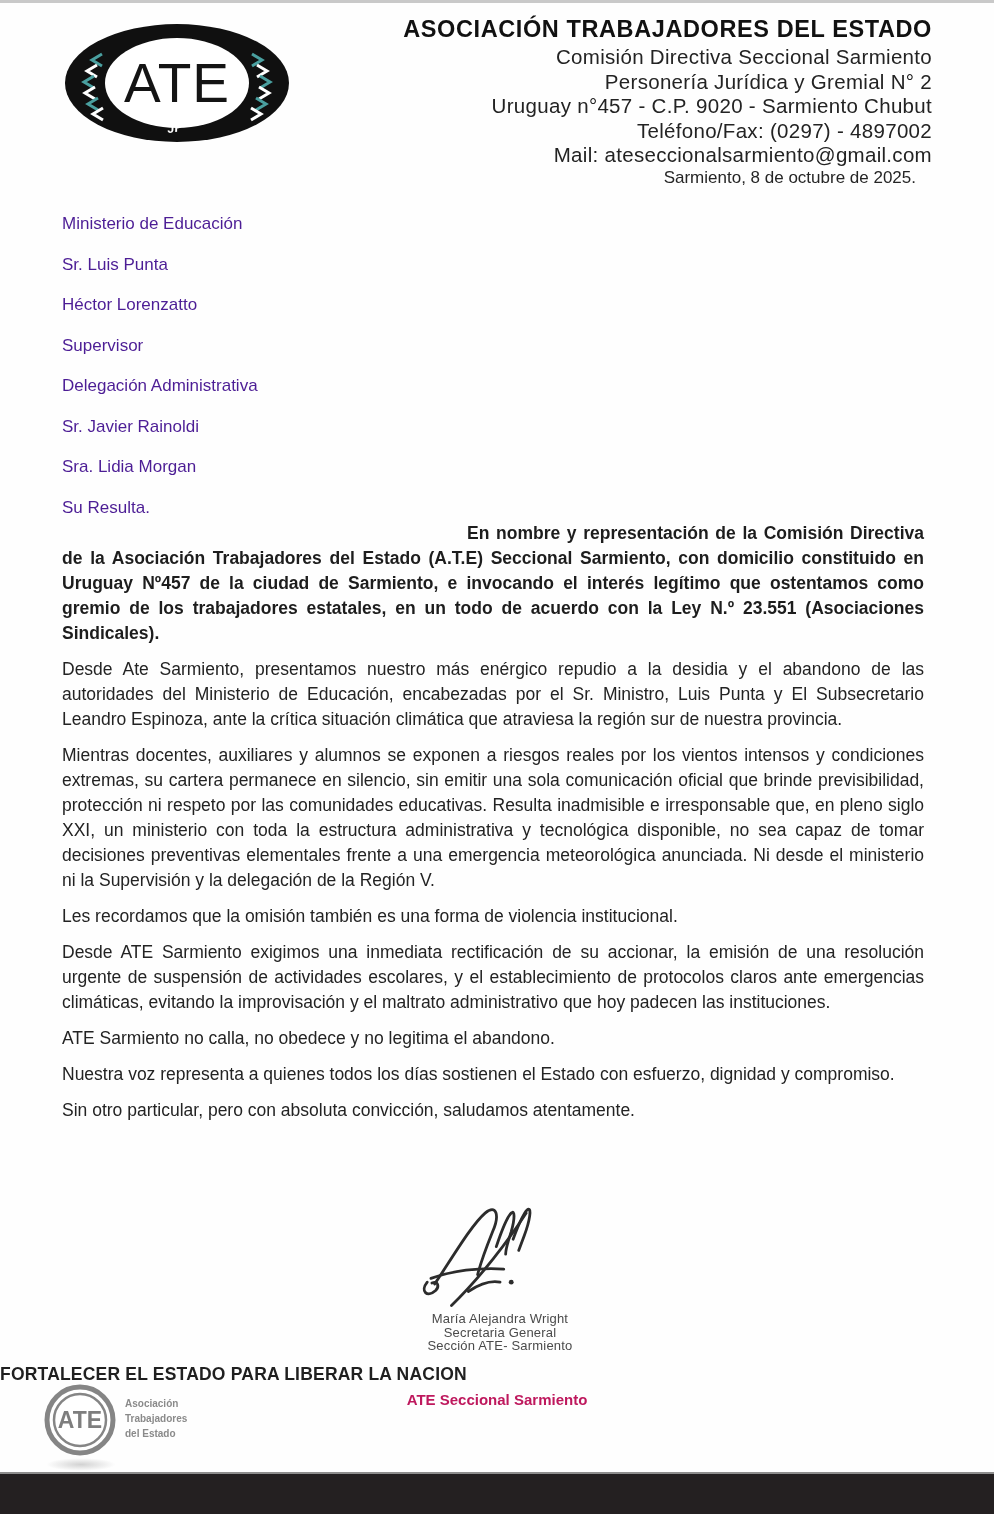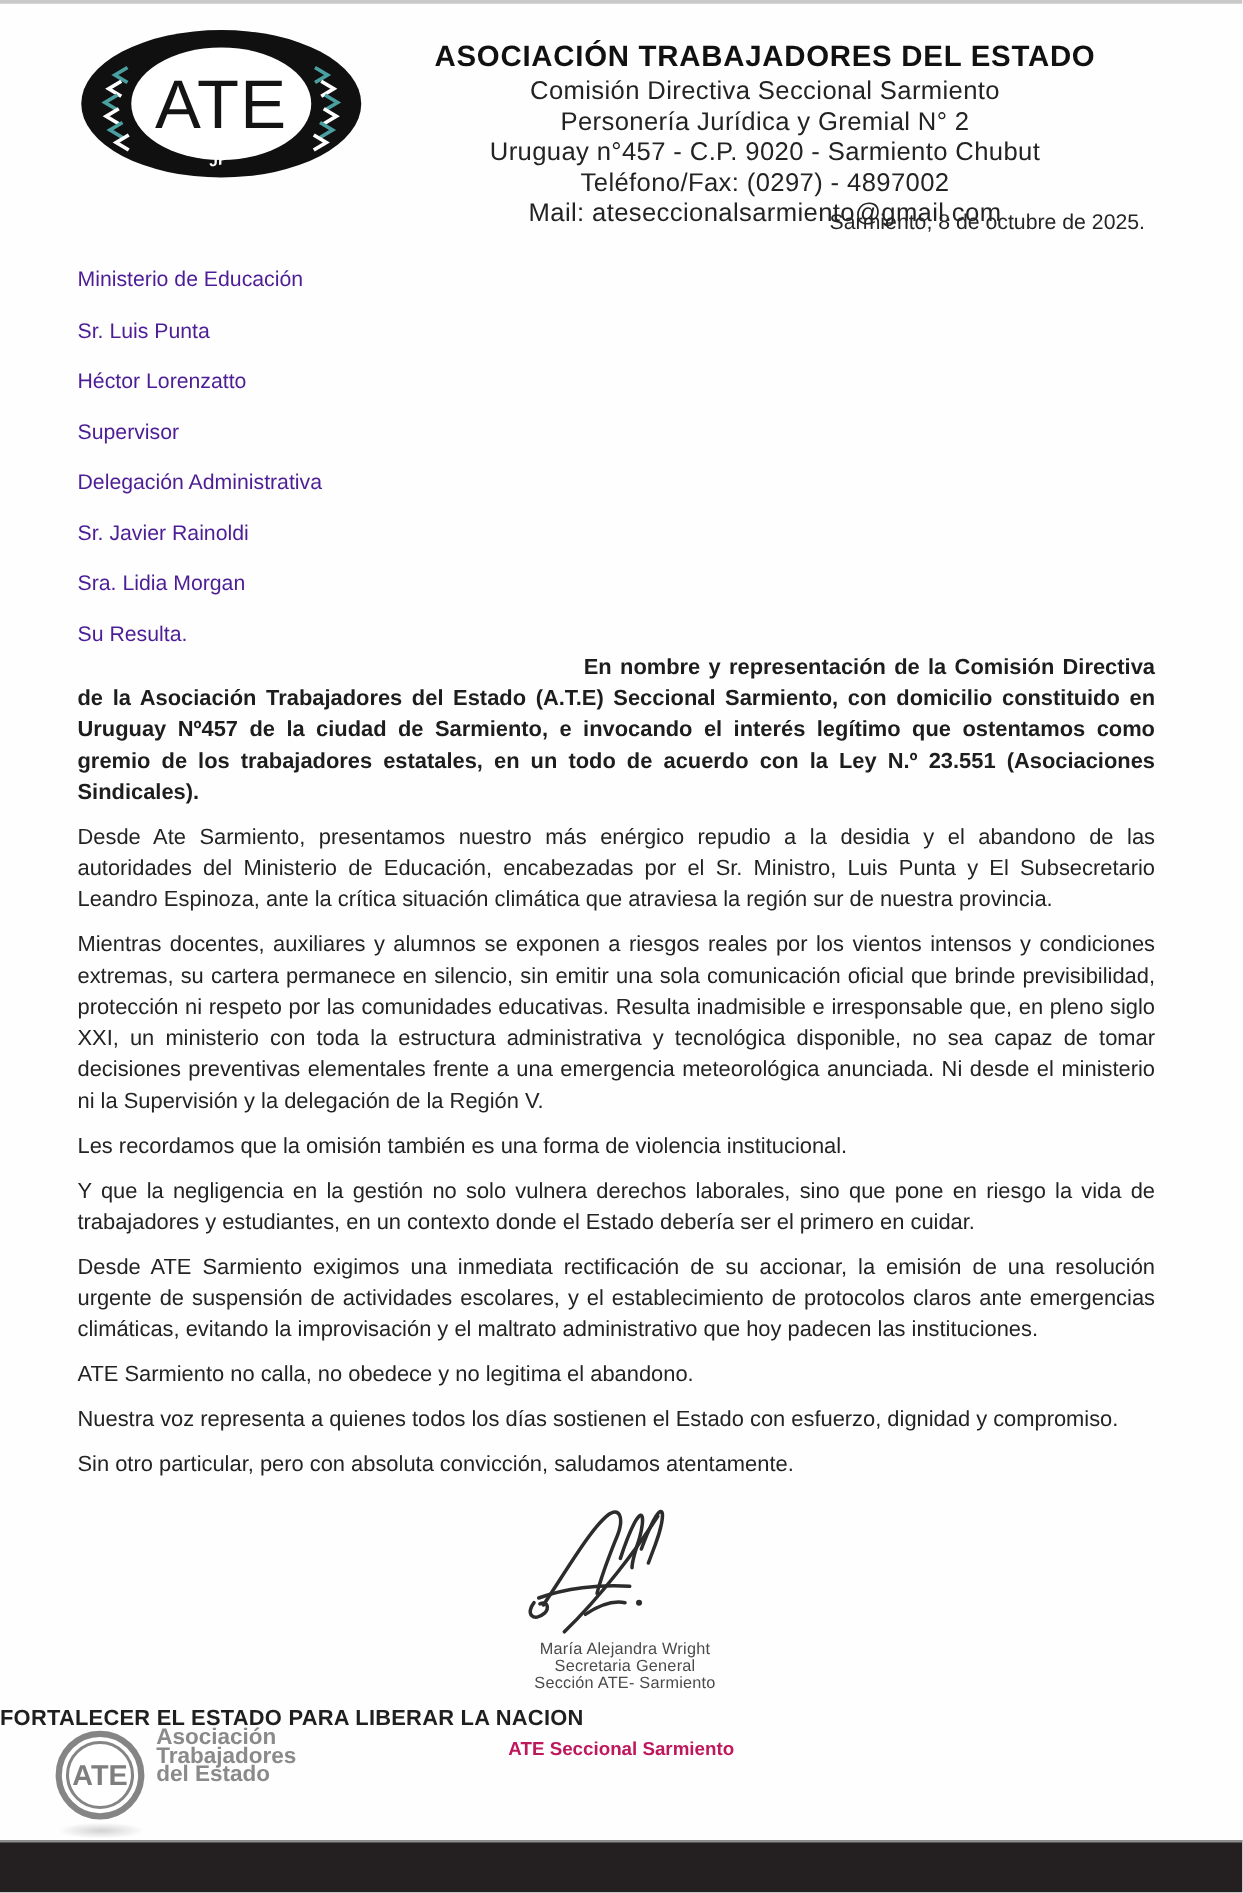--- a/index.html
+++ b/index.html
@@ -8,21 +8,21 @@
     width:994px; height:1514px;
     font-family:"Liberation Sans", sans-serif;
     color:#262626; position:relative; overflow:hidden;
   }
   .page { position:absolute; inset:0; background:#fefefe; }
   .top-edge { position:absolute; top:0; left:0; right:0; height:3px; background:#c9c9c9; }
 
   
   .letterhead { position:absolute; top:16px; left:0; right:0; height:150px; }
   .ate-logo { position:absolute; left:62px; top:6px; width:230px; height:122px; }
-  .lh-text { position:absolute; left:292px; top:16px; width:640px; text-align:center; color:#1c1c1c; }
+  .lh-text { position:absolute; left:292px; top:0; width:640px; text-align:right; color:#1c1c1c; }
   .org-name { font-size:23.5px; font-weight:bold; letter-spacing:0.6px; color:#111; margin-bottom:2px; }
   .lh-line { font-size:20.5px; line-height:24.5px; letter-spacing:0.3px; color:#232323; }
 
   
   .date-line { position:absolute; top:168px; right:78px; font-size:17px; color:#252525; }
   .recipients { position:absolute; top:204px; left:62px; }
   .recipient { height:40.5px; font-size:17px; display:flex; align-items:center; color:#4c1d95; }
 
   
   .letter-body { position:absolute; top:521px; left:62px; width:862px; font-size:17.5px; line-height:25px; text-align:justify; color:#232323; }
@@ -36,21 +36,21 @@
            font-size:13px; font-weight:normal; line-height:13.5px; color:#4a4a4a; letter-spacing:0.2px; }
 
   
   .footer-slogan { position:absolute; top:1364px; left:0; right:0; text-align:left;
                    font-size:17.5px; font-weight:600; color:#1f1f1f; letter-spacing:0.2px; }
   .footer-org { position:absolute; top:1391px; left:0; right:0; text-align:center;
                 font-size:15px; font-weight:600; color:#be185d; }
 
   .bottom-logo { position:absolute; left:42px; top:1382px; display:flex; align-items:flex-start; }
   .bl-svg { width:76px; height:76px; }
-  .bl-caption { margin-left:7px; font-size:18px; font-weight:bold;
+  .bl-caption { margin-left:7px; margin-top:14px; font-size:10px; font-weight:bold;
                 line-height:15px; color:#8a8a8a; }
   .bl-reflection { position:absolute; left:4px; top:76px; width:70px; height:13px; opacity:.45;
                    background:radial-gradient(ellipse at center, #9c9c9c 0%, rgba(255,255,255,0) 70%); }
 
   .bottom-bar { position:absolute; left:0; top:1472px; width:994px; height:42px;
                 background:#242021; border-top:2px solid #8d8d8d; }
 </style>
 </head>
 <body>
 
@@ -106,21 +106,20 @@
     <div class="recipient">Sr. Javier Rainoldi</div>
     <div class="recipient">Sra. Lidia Morgan</div>
     <div class="recipient">Su Resulta.</div>
   </div>
 
   <div class="letter-body">
     <p class="intro-bold">En nombre y representación de la Comisión Directiva de la Asociación Trabajadores del Estado (A.T.E) Seccional Sarmiento, con domicilio constituido en Uruguay Nº457 de la ciudad de Sarmiento, e invocando el interés legítimo que ostentamos como gremio de los trabajadores estatales, en un todo de acuerdo con la Ley N.º 23.551 (Asociaciones Sindicales).</p>
     <p class="para">Desde Ate Sarmiento, presentamos nuestro más enérgico repudio a la desidia y el abandono de las autoridades del Ministerio de Educación, encabezadas por el Sr. Ministro, Luis Punta y El Subsecretario Leandro Espinoza, ante la crítica situación climática que atraviesa la región sur de nuestra provincia.</p>
     <p class="para">Mientras docentes, auxiliares y alumnos se exponen a riesgos reales por los vientos intensos y condiciones extremas, su cartera permanece en silencio, sin emitir una sola comunicación oficial que brinde previsibilidad, protección ni respeto por las comunidades educativas. Resulta inadmisible e irresponsable que, en pleno siglo XXI, un ministerio con toda la estructura administrativa y tecnológica disponible, no sea capaz de tomar decisiones preventivas elementales frente a una emergencia meteorológica anunciada. Ni desde el ministerio ni la Supervisión y la delegación de la Región V.</p>
     <p class="para">Les recordamos que la omisión también es una forma de violencia institucional.</p>
-    <p class="para">Y que la negligencia en la gestión no solo vulnera derechos laborales, sino que pone en riesgo la vida de trabajadores y estudiantes, en un contexto donde el Estado debería ser el primero en cuidar.</p>
     <p class="para">Desde ATE Sarmiento exigimos una inmediata rectificación de su accionar, la emisión de una resolución urgente de suspensión de actividades escolares, y el establecimiento de protocolos claros ante emergencias climáticas, evitando la improvisación y el maltrato administrativo que hoy padecen las instituciones.</p>
     <p class="para">ATE Sarmiento no calla, no obedece y no legitima el abandono.</p>
     <p class="para">Nuestra voz representa a quienes todos los días sostienen el Estado con esfuerzo, dignidad y compromiso.</p>
     <p class="para">Sin otro particular, pero con absoluta convicción, saludamos atentamente.</p>
   </div>
 
   <div class="signature-block">
     <svg class="signature-svg" viewBox="0 0 185 120">
       <g fill="none" stroke="#2c2c2c" stroke-width="3" stroke-linecap="round">
         <path d="M14,88 c-8,10 0,17 9,9 c4,-4 3,-11 -4,-8"></path>

